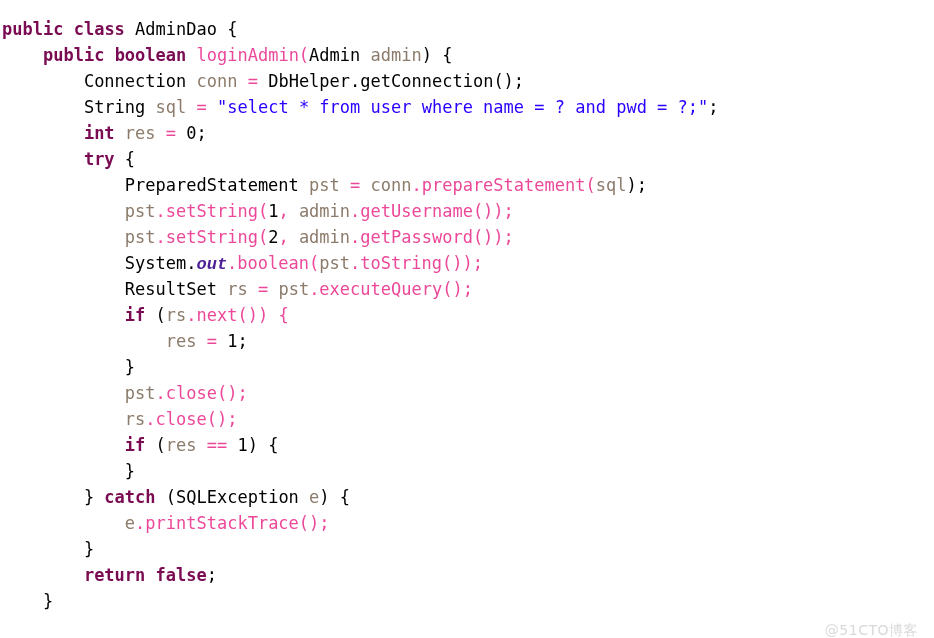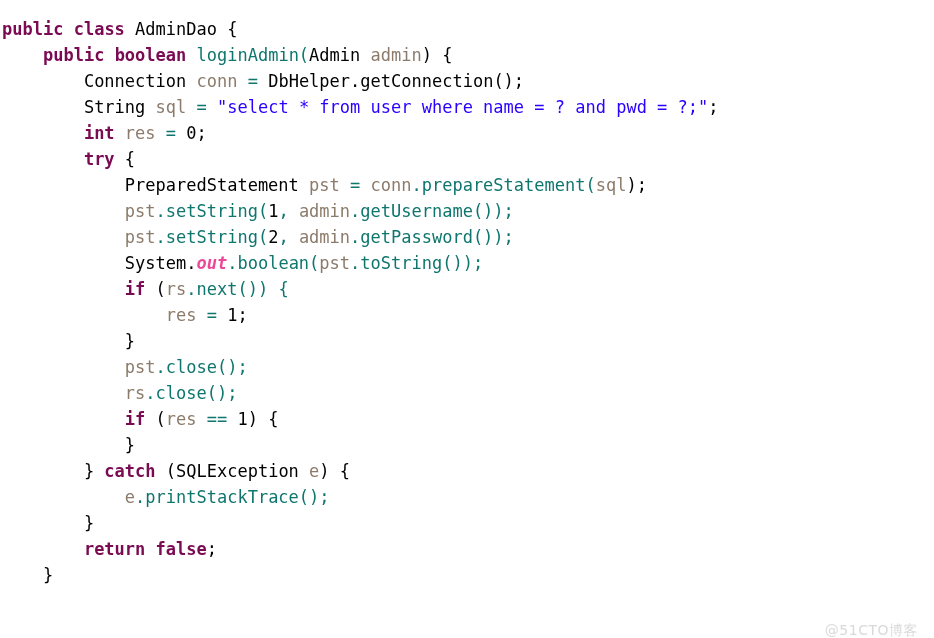--- a/index.html
+++ b/index.html
@@ -29,27 +29,27 @@
     line-height: 26px;
     white-space: pre;
     font-size: 17px;
     letter-spacing: 0px;
     padding-left: 2px;
     color: #000000;
   }
 
   
   .tok-kw       { color: #7a0a52; font-weight: bold; }
-  .tok-plain    { color: #0f766e; }
+  .tok-plain    { color: #ec4899; }
   .tok-type     { color: #000000; }
   .tok-var      { color: #8c7b6b; }
   .tok-str      { color: #2a00ff; }
   .tok-num      { color: #000000; }
   .tok-static   { color: #000000; }
-  .tok-staticf  { color: #ec4899; font-style: italic; font-weight: bold; }
+  .tok-staticf  { color: #4c1d95; font-style: italic; font-weight: bold; font-family: Liberation Mono, monospace; }
   .tok-punct    { color: #000000; }
 
   #watermark {
     position: absolute;
     right: 16px;
     bottom: 10px;
     font-family: "DejaVu Sans", "Liberation Sans", sans-serif;
     font-size: 14px;
     color: #d9d9d9;
     letter-spacing: 0.5px;
@@ -65,20 +65,21 @@
       <div class="code-line"><span class="tok-kw">public</span><span class="tok-plain"> </span><span class="tok-kw">class</span><span class="tok-plain"> </span><span class="tok-type">AdminDao</span><span class="tok-punct"> {</span></div>
       <div class="code-line"><span class="tok-plain">    </span><span class="tok-kw">public</span><span class="tok-plain"> </span><span class="tok-kw">boolean</span><span class="tok-plain"> loginAdmin(</span><span class="tok-type">Admin</span><span class="tok-plain"> </span><span class="tok-var">admin</span><span class="tok-punct">) {</span></div>
       <div class="code-line"><span class="tok-plain">        </span><span class="tok-type">Connection</span><span class="tok-plain"> </span><span class="tok-var">conn</span><span class="tok-plain"> = </span><span class="tok-type">DbHelper</span><span class="tok-punct">.</span><span class="tok-static">getConnection</span><span class="tok-punct">();</span></div>
       <div class="code-line"><span class="tok-plain">        </span><span class="tok-type">String</span><span class="tok-plain"> </span><span class="tok-var">sql</span><span class="tok-plain"> = </span><span class="tok-str">"select * from user where name = ? and pwd = ?;"</span><span class="tok-punct">;</span></div>
       <div class="code-line"><span class="tok-plain">        </span><span class="tok-kw">int</span><span class="tok-plain"> </span><span class="tok-var">res</span><span class="tok-plain"> = </span><span class="tok-num">0</span><span class="tok-punct">;</span></div>
       <div class="code-line"><span class="tok-plain">        </span><span class="tok-kw">try</span><span class="tok-punct"> {</span></div>
       <div class="code-line"><span class="tok-plain">            </span><span class="tok-type">PreparedStatement</span><span class="tok-plain"> </span><span class="tok-var">pst</span><span class="tok-plain"> = </span><span class="tok-var">conn</span><span class="tok-plain">.prepareStatement(</span><span class="tok-var">sql</span><span class="tok-punct">);</span></div>
       <div class="code-line"><span class="tok-plain">            </span><span class="tok-var">pst</span><span class="tok-plain">.setString(</span><span class="tok-num">1</span><span class="tok-plain">, </span><span class="tok-var">admin</span><span class="tok-plain">.getUsername());</span></div>
       <div class="code-line"><span class="tok-plain">            </span><span class="tok-var">pst</span><span class="tok-plain">.setString(</span><span class="tok-num">2</span><span class="tok-plain">, </span><span class="tok-var">admin</span><span class="tok-plain">.getPassword());</span></div>
       <div class="code-line"><span class="tok-plain">            </span><span class="tok-type">System</span><span class="tok-punct">.</span><span class="tok-staticf">out</span><span class="tok-plain">.boolean(</span><span class="tok-var">pst</span><span class="tok-plain">.toString());</span></div>
+      <div class="code-line"><span class="tok-plain">            </span><span class="tok-type">ResultSet</span><span class="tok-plain"> </span><span class="tok-var">rs</span><span class="tok-plain"> = </span><span class="tok-var">pst</span><span class="tok-plain">.executeQuery();</span></div>
       <div class="code-line"><span class="tok-plain">            </span><span class="tok-kw">if</span><span class="tok-punct"> (</span><span class="tok-var">rs</span><span class="tok-plain">.next()) {</span></div>
       <div class="code-line"><span class="tok-plain">                </span><span class="tok-var">res</span><span class="tok-plain"> = </span><span class="tok-num">1</span><span class="tok-punct">;</span></div>
       <div class="code-line"><span class="tok-plain">            </span><span class="tok-punct">}</span></div>
       <div class="code-line"><span class="tok-plain">            </span><span class="tok-var">pst</span><span class="tok-plain">.close();</span></div>
       <div class="code-line"><span class="tok-plain">            </span><span class="tok-var">rs</span><span class="tok-plain">.close();</span></div>
       <div class="code-line"><span class="tok-plain">            </span><span class="tok-kw">if</span><span class="tok-punct"> (</span><span class="tok-var">res</span><span class="tok-plain"> == </span><span class="tok-num">1</span><span class="tok-punct">) {</span></div>
       <div class="code-line"><span class="tok-plain">            </span><span class="tok-punct">}</span></div>
       <div class="code-line"><span class="tok-punct">        } </span><span class="tok-kw">catch</span><span class="tok-punct"> (</span><span class="tok-type">SQLException</span><span class="tok-plain"> </span><span class="tok-var">e</span><span class="tok-punct">) {</span></div>
       <div class="code-line"><span class="tok-plain">            </span><span class="tok-var">e</span><span class="tok-plain">.printStackTrace();</span></div>
       <div class="code-line"><span class="tok-plain">        </span><span class="tok-punct">}</span></div>

